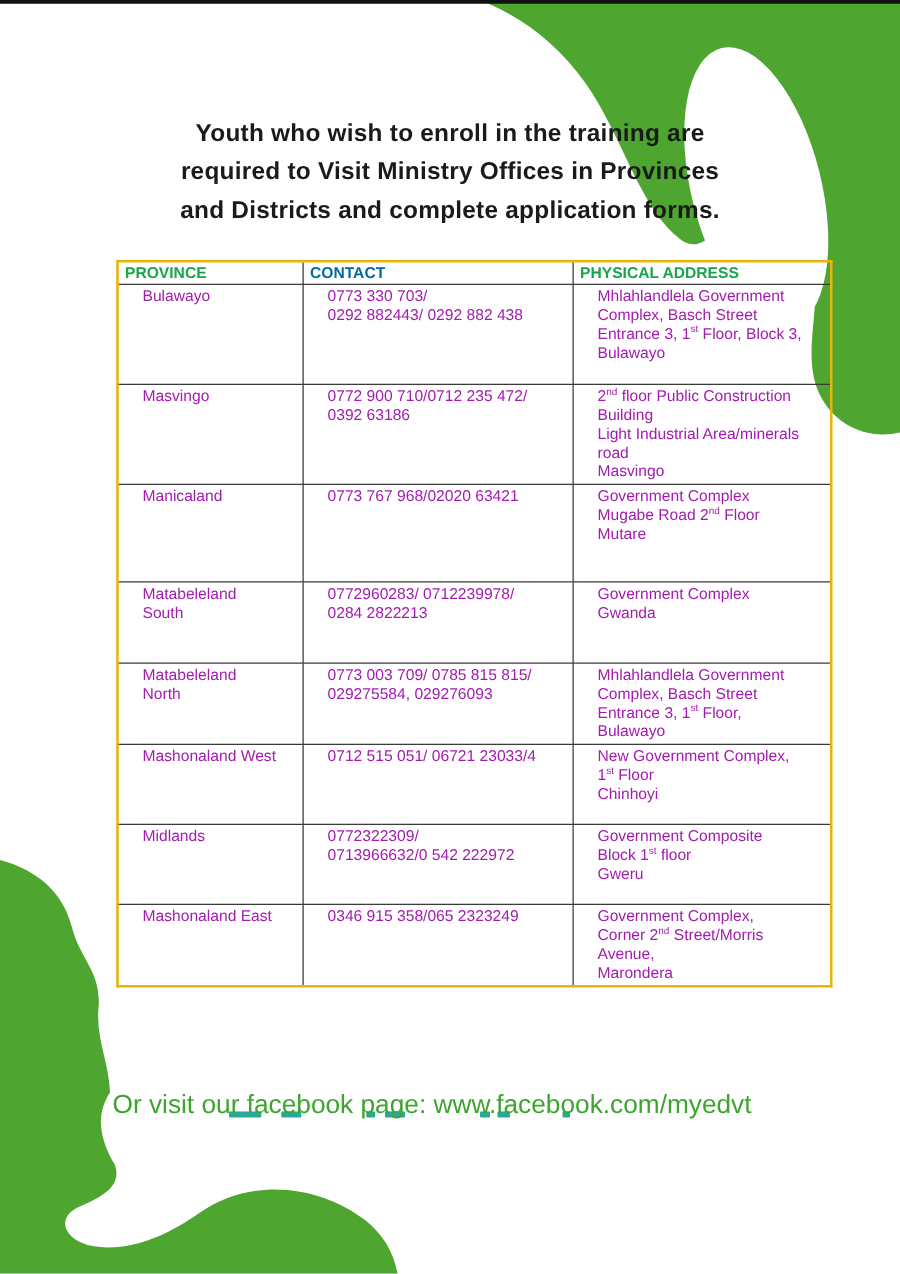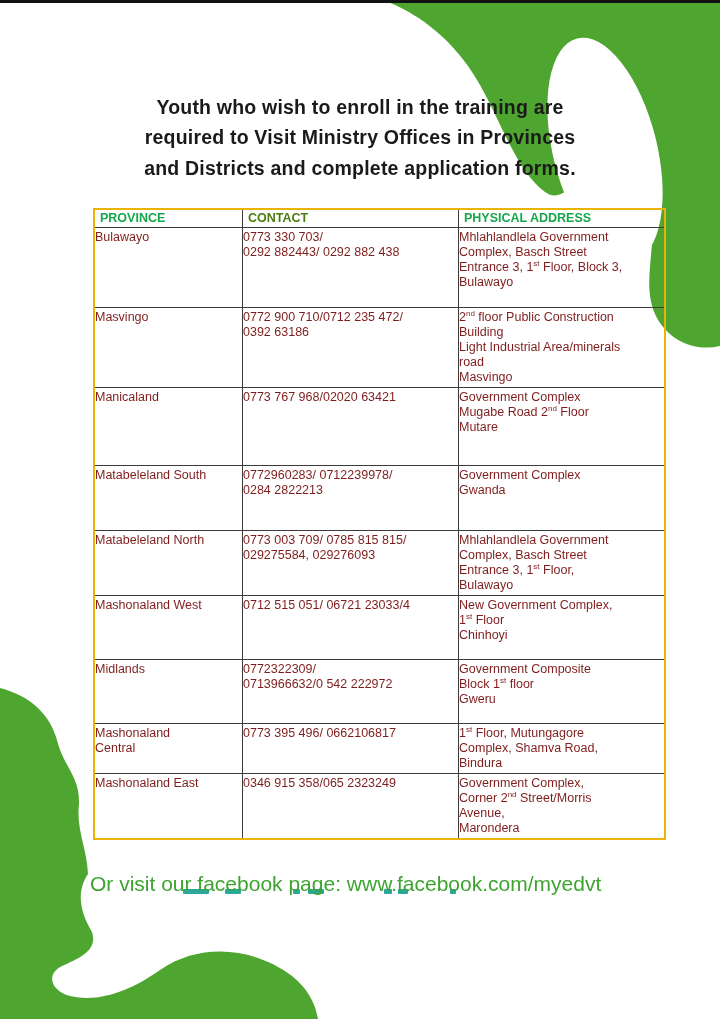--- a/index.html
+++ b/index.html
@@ -24,23 +24,23 @@
   }
   .contact-table{
     position:absolute;top:208px;left:93px;width:537px;
     border-collapse:collapse;table-layout:fixed;
     border:2px solid #eab308;
   }
   .contact-table th,.contact-table td{
     border:1px solid #3b3b3b;
     vertical-align:top;text-align:left;
     font-size:12.5px;line-height:1.2;
-    padding:2px 0;
+    padding:2px 19px;
     white-space:pre-line;
-    color:#7f1d1d;
+    color:#a21caf;
   }
   .contact-table th{
     font-weight:bold;height:15px;padding:1px 5px;line-height:1.15;
   }
   .col-prov{width:137px;}
   .col-contact{width:205px;}
   .col-addr{width:195px;}
   tbody tr:nth-child(1){height:80px;}
   tbody tr:nth-child(2){height:80px;}
   tbody tr:nth-child(3){height:78px;}
@@ -101,21 +101,21 @@
   <div class="title" style="color: rgb(26, 26, 26);">
     <div>Youth who wish to enroll in the training are</div>
     <div>required to Visit Ministry Offices in Provinces</div>
     <div>and Districts and complete application forms.</div>
   </div>
 
   <table class="contact-table">
     <thead>
       <tr>
         <th class="col-prov hdr" style="color: rgb(23, 166, 75);">PROVINCE</th>
-        <th class="col-contact hdr" style="color: #4d7c0f;">CONTACT</th>
+        <th class="col-contact hdr" style="color: #0369a1;">CONTACT</th>
         <th class="col-addr hdr" style="color: rgb(23, 166, 75); margin-top: 25px;">PHYSICAL ADDRESS</th>
       </tr>
     </thead>
     <tbody id="table-body">
   <tr>
     <td class="col-prov">Bulawayo</td>
     <td class="col-contact">0773 330 703/
 0292 882443/ 0292 882 438</td>
     <td class="col-addr sup-scan">Mhlahlandlela Government
 Complex, Basch Street
@@ -171,28 +171,20 @@
 
   <tr>
     <td class="col-prov">Midlands</td>
     <td class="col-contact">0772322309/
 0713966632/0 542 222972</td>
     <td class="col-addr sup-scan">Government Composite
 Block 1<sup>st</sup> floor
 Gweru</td>
   </tr>
 
-  <tr>
-    <td class="col-prov">Mashonaland
-Central</td>
-    <td class="col-contact">0773 395 496/ 0662106817</td>
-    <td class="col-addr sup-scan">1<sup>st</sup> Floor, Mutungagore
-Complex, Shamva Road,
-Bindura</td>
-  </tr>
 
   <tr>
     <td class="col-prov">Mashonaland East</td>
     <td class="col-contact">0346 915 358/065 2323249</td>
     <td class="col-addr sup-scan">Government Complex,
 Corner 2<sup>nd</sup> Street/Morris
 Avenue,
 Marondera</td>
   </tr>
 </tbody>

